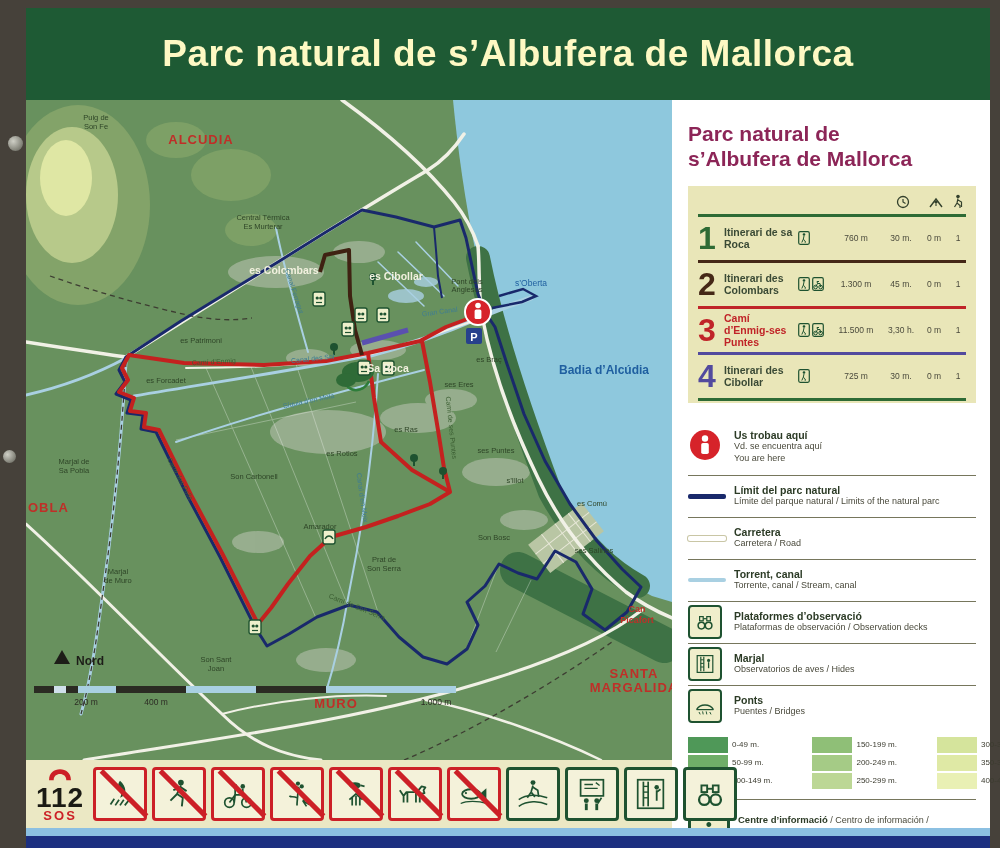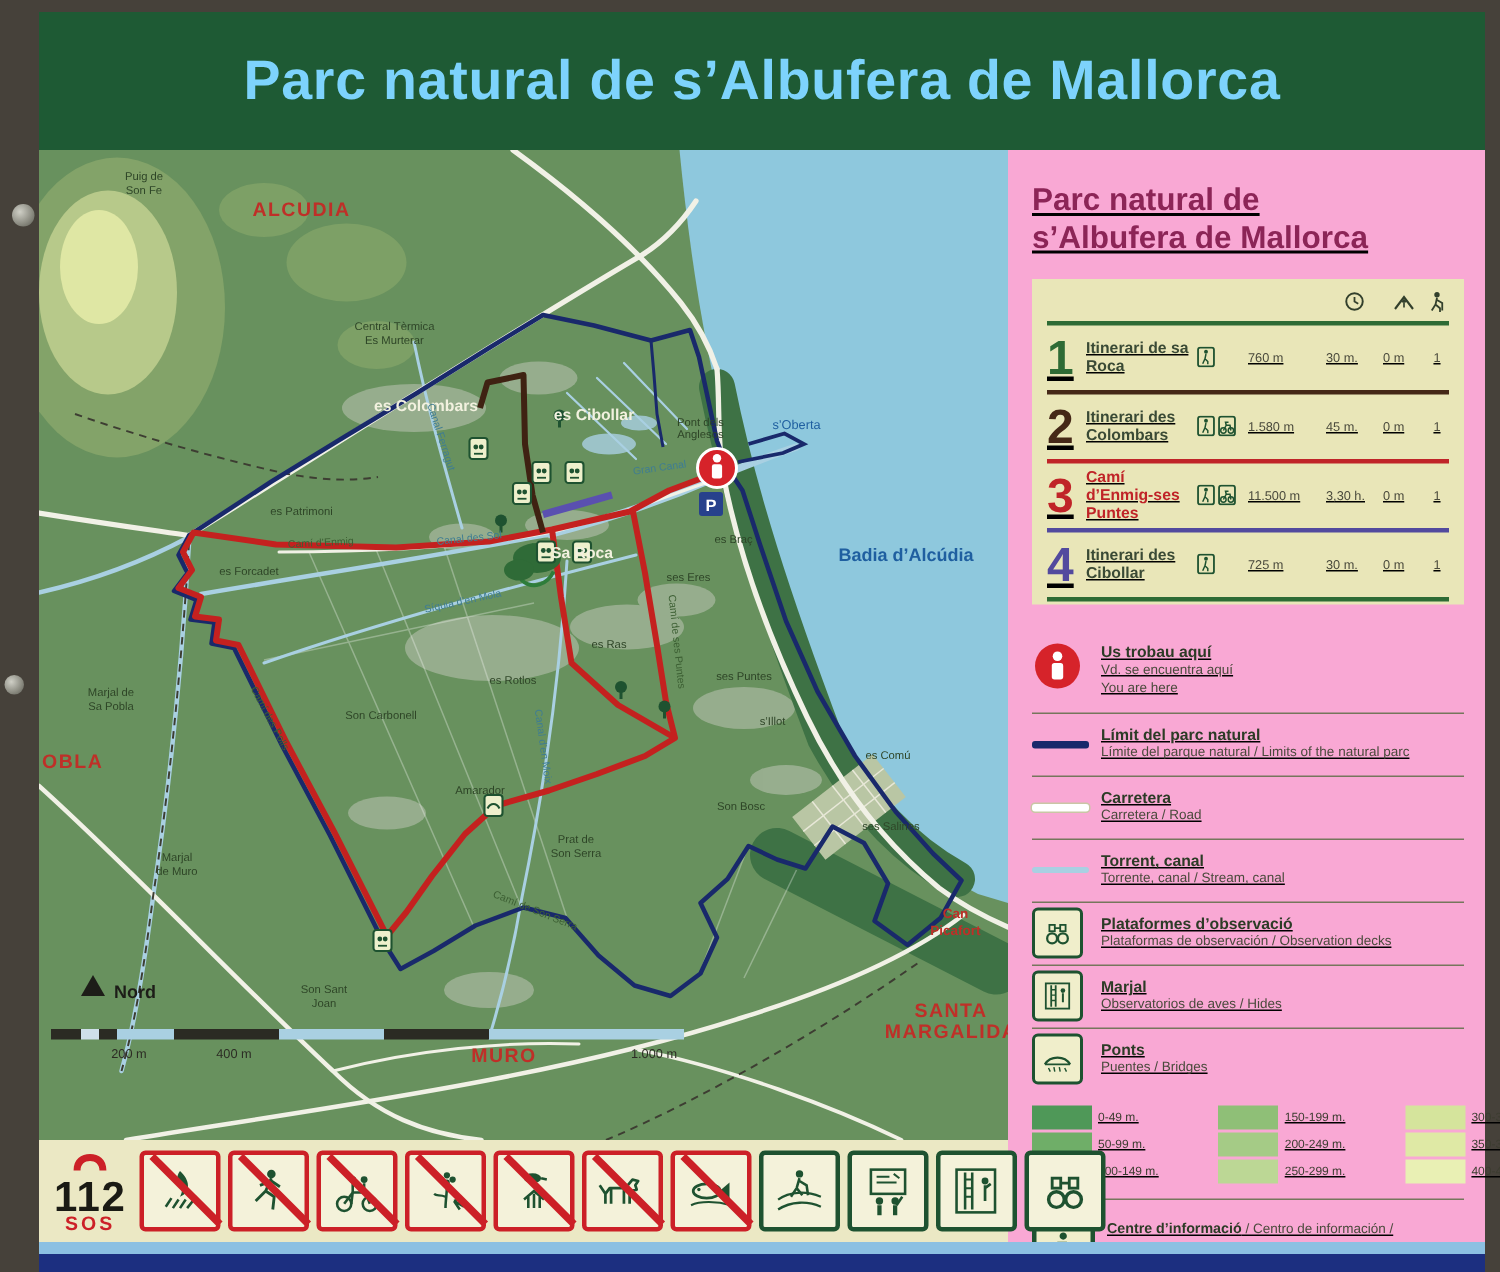--- a/index.html
+++ b/index.html
@@ -6,41 +6,41 @@
   body{width:1000px;height:848px;position:relative;overflow:hidden;
        font-family:"Liberation Sans",sans-serif;background:#46413a;}
   
   .screw{position:absolute;border-radius:50%;background:radial-gradient(circle at 35% 35%,#cfcfc6,#8a8a80 60%,#5a5a52);}
   #screw-top{left:8px;top:136px;width:15px;height:15px;}
   #screw-bottom{left:3px;top:450px;width:13px;height:13px;}
   
   .sign{position:absolute;left:26px;top:8px;right:10px;bottom:0;background:#ebe8c4;}
   .banner{position:absolute;left:0;top:0;width:100%;height:92px;background:#1e5a34;
           display:flex;align-items:center;justify-content:center;}
-  .banner h1{margin:0;color:#7dd3fc;font-size:37px;font-weight:bold;letter-spacing:.5px;}
+  .banner h1{margin:0;color:#fef9c3;font-size:37px;font-weight:bold;letter-spacing:.5px;}
   
   .map-wrap{position:absolute;left:0;top:92px;width:646px;height:660px;}
   .map-wrap svg{display:block;}
   
-  .panel{position:absolute;left:646px;top:92px;right:0;bottom:20px;background:#f9a8d4;
-         padding:22px 14px 0 16px;box-sizing:border-box;text-decoration:underline;}
+  .panel{position:absolute;left:646px;top:92px;right:0;bottom:20px;background:#ffffff;
+         padding:22px 14px 0 16px;box-sizing:border-box;}
   .panel-title{color:#8c2557;font-size:21px;font-weight:bold;line-height:1.18;margin:0 0 14px 0;}
   .itin{background:#e9e6b8;padding:8px 10px 2px 10px;}
   .itin-head{font-size:13px;color:#33402c;margin-bottom:2px;}
   .itin-head b{color:#2c3b26;}
   .col-icons{display:grid;grid-template-columns:26px 1fr 34px 52px 38px 28px 16px;height:20px;align-items:center;}
   .col-icons span{text-align:center;}
   .itin-row{display:grid;grid-template-columns:26px 1fr 34px 52px 38px 28px 16px;
             align-items:center;min-height:43px;border-top:3px solid #2e6b35;}
   .itin-row:last-of-type{border-bottom:3px solid #2e6b35;}
   .rnum{font-size:32px;font-weight:bold;line-height:1;}
   .rname{font-size:10.5px;font-weight:bold;color:#3a4a35;line-height:1.15;padding-right:2px;}
   .rname.red{color:#c02428;}
   .modes{display:flex;gap:2px;}
-  .rval{font-size:8.5px;color:#4a4a3c;text-align:left;padding-right:4px;}
+  .rval{font-size:8.5px;color:#4a4a3c;text-align:center;padding-right:4px;}
   .rval.c{text-align:center;padding:0;}
   
   .legend{margin-top:16px;}
   .leg-row{display:grid;grid-template-columns:46px 1fr;align-items:center;min-height:35px;
            border-top:1px solid #76765c;padding:3px 0;}
   .leg-row:first-child{border-top:none;min-height:50px;}
   .leg-row:first-child + .leg-row{border-top:1px solid #76765c;}
   .leg-title{font-size:10.5px;font-weight:bold;color:#2c3b26;display:block;}
   .leg-sub{font-size:9px;color:#4a4a3c;display:block;line-height:1.25;}
   .line-swatch{width:38px;height:5px;border-radius:2px;}
@@ -423,21 +423,21 @@
               <circle cx="6" cy="3.5" r="1.3" fill="#1e5230"></circle>
               <path d="M6,5 L5.3,8.2 M5.3,8.2 L3.8,11.5 M5.3,8.2 L7.2,10 L7.2,11.8" stroke="#1e5230" stroke-width="1" fill="none"></path>
             </svg>
           <svg width="12" height="14" viewBox="0 0 12 14">
               <rect x=".7" y=".7" width="10.6" height="12.6" rx="1.5" fill="none" stroke="#1e5230" stroke-width="1.2"></rect>
               <circle cx="3.6" cy="10" r="1.8" fill="none" stroke="#1e5230" stroke-width="1"></circle>
               <circle cx="8.6" cy="10" r="1.8" fill="none" stroke="#1e5230" stroke-width="1"></circle>
               <path d="M3.6,10 L5.5,6.5 L8,6.5 L8.6,10 M5.5,6.5 L5,4.5 L7,4.5" stroke="#1e5230" stroke-width="1" fill="none"></path>
             </svg>
         </span>
-        <span class="rval">1.580 m</span>
+        <span class="rval">1.300 m</span>
         <span class="rval">45 m.</span>
         <span class="rval">0 m</span>
         <span class="rval c">1</span>
       </div>
 
       <div class="itin-row" style="border-top-color:#c02428;">
         <span class="rnum" style="color:#c02428;">3</span>
         <span class="rname red">Camí d’Enmig-ses Puntes</span>
         <span class="modes">
           <svg width="12" height="14" viewBox="0 0 12 14">

